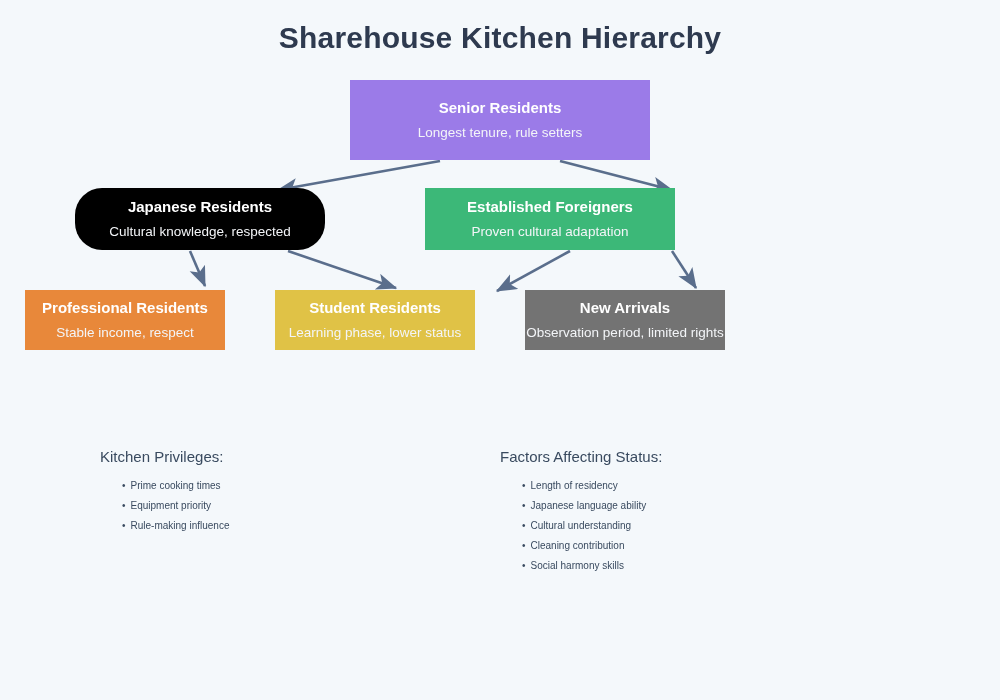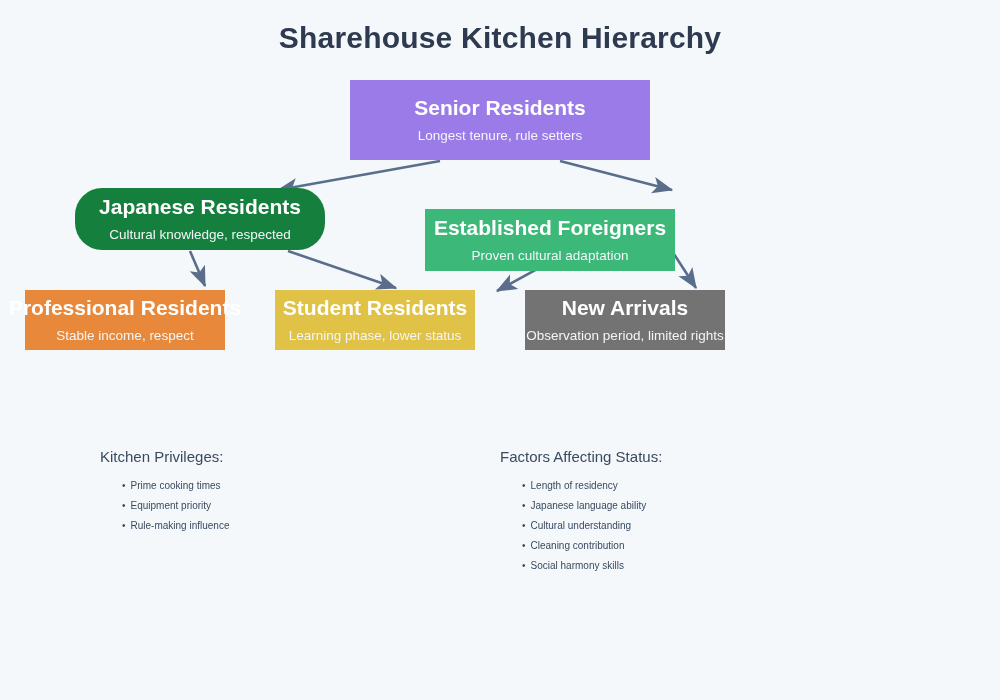--- a/index.html
+++ b/index.html
@@ -42,38 +42,38 @@
     position: absolute;
     box-sizing: border-box;
     display: flex;
     flex-direction: column;
     align-items: center;
     justify-content: center;
     color: #ffffff;
     overflow: visible;
   }
   .node-title {
-    font-size: 21px;
+    font-size: 15px;
     font-weight: bold;
     color: #ffffff;
     white-space: nowrap;
     line-height: 1;
     margin-bottom: 11px;
   }
   .node-sub {
     font-size: 13.5px;
     font-weight: normal;
     color: #f3f5f8;
     white-space: nowrap;
     line-height: 1;
   }
   
   #node-senior        { left: 350px; top: 80px;  width: 300px; height: 80px; }
   #node-japanese      { left: 75px;  top: 188px; width: 250px; height: 62px; }
-  #node-established   { left: 425px; top: 188px; width: 250px; height: 62px; margin-top: 21px; }
+  #node-established   { left: 425px; top: 188px; width: 250px; height: 62px; }
   #node-professional  { left: 25px;  top: 290px; width: 200px; height: 60px; }
   #node-student       { left: 275px; top: 290px; width: 200px; height: 60px; }
   #node-newarrivals   { left: 525px; top: 290px; width: 200px; height: 60px; }
 
   #node-professional .node-title,
   #node-newarrivals .node-sub,
   #node-student .node-title { white-space: nowrap; }
 
   .info-block {
     position: absolute;
@@ -122,21 +122,21 @@
       <line x1="570" y1="251" x2="497" y2="291"></line>
       <line x1="672" y1="251" x2="696" y2="288"></line>
     </g>
   </svg>
 
   <div class="node" id="node-senior" style="background: rgb(155, 123, 232);">
     <div class="node-title">Senior Residents</div>
     <div class="node-sub">Longest tenure, rule setters</div>
   </div>
 
-  <div class="node" id="node-japanese" style="background: #15803d; border-radius: 27px;">
+  <div class="node" id="node-japanese" style="background: #000000; border-radius: 27px;">
     <div class="node-title">Japanese Residents</div>
     <div class="node-sub">Cultural knowledge, respected</div>
   </div>
 
   <div class="node" id="node-established" style="background: rgb(60, 184, 120);">
     <div class="node-title">Established Foreigners</div>
     <div class="node-sub">Proven cultural adaptation</div>
   </div>
 
   <div class="node" id="node-student" style="background: rgb(224, 194, 70);">

